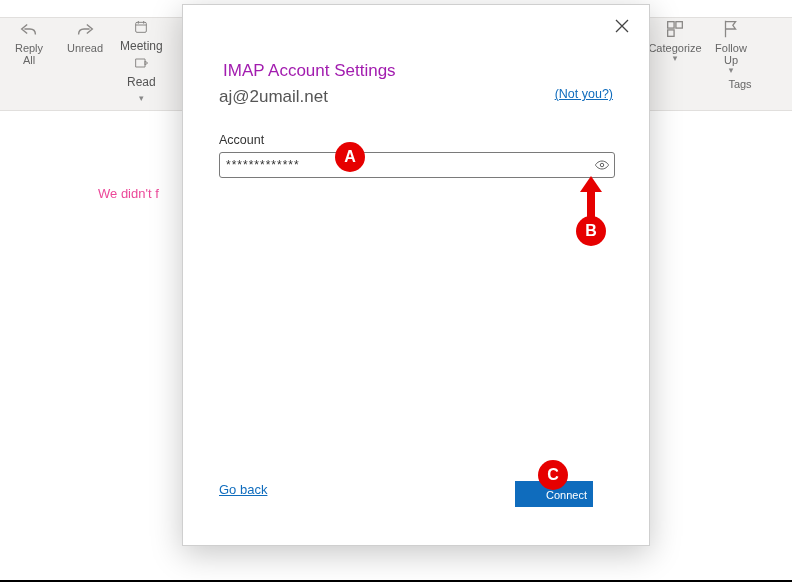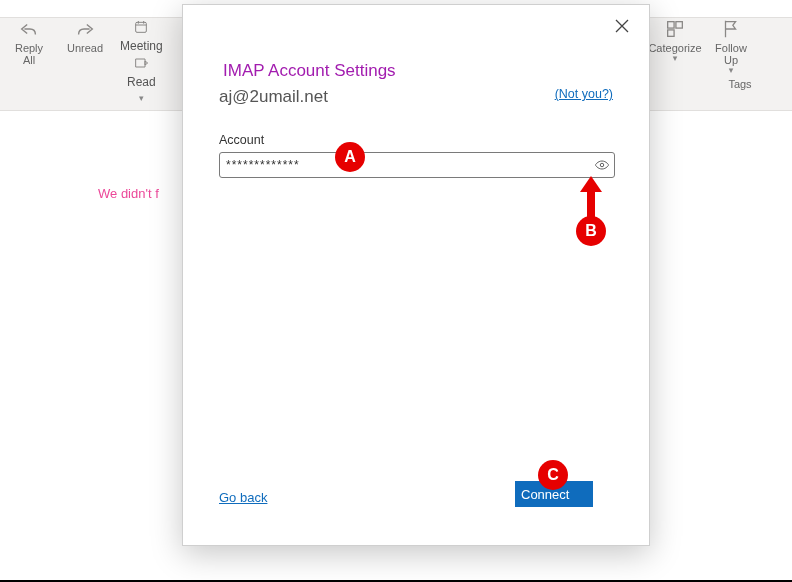--- a/index.html
+++ b/index.html
@@ -165,35 +165,35 @@
     display: flex;
     align-items: center;
     justify-content: center;
     cursor: pointer;
     color: #555;
   }
   .reveal svg { width: 16px; height: 16px; }
 
   .go-back {
     position: absolute;
-    left: 36px; bottom: 40px;
+    left: 36px; bottom: 48px;
     font-size: 13px;
     color: #0f6cbd;
     text-decoration: underline;
     cursor: pointer;
   }
   .connect-btn {
     position: absolute;
     right: 56px; bottom: 38px;
     width: 78px; height: 26px;
     background: #0f6cbd;
     color: #fff;
-    text-align: left;
+    text-align: right;
     line-height: 26px;
-    font-size: 13px;
+    font-size: 11px;
     cursor: pointer;
     border: none;
     font-family: inherit;
   }
 
   
   .marker {
     position: absolute;
     width: 30px; height: 30px;
     background: #e60000;

